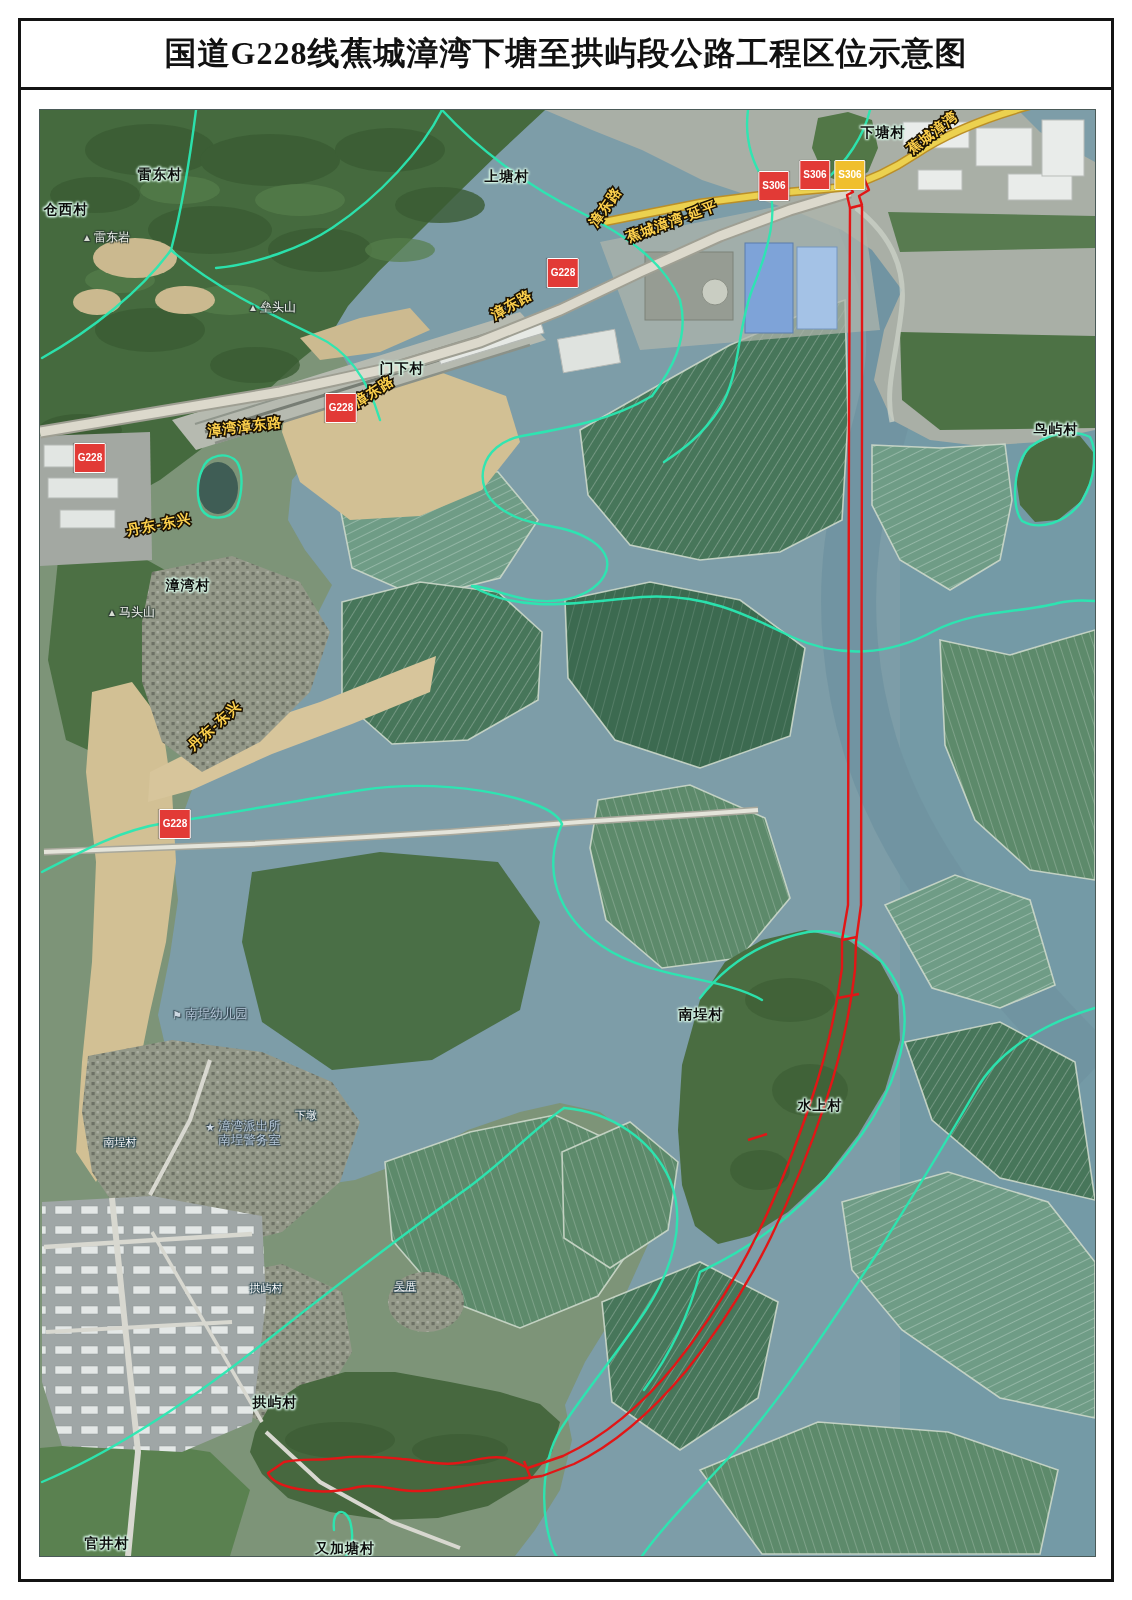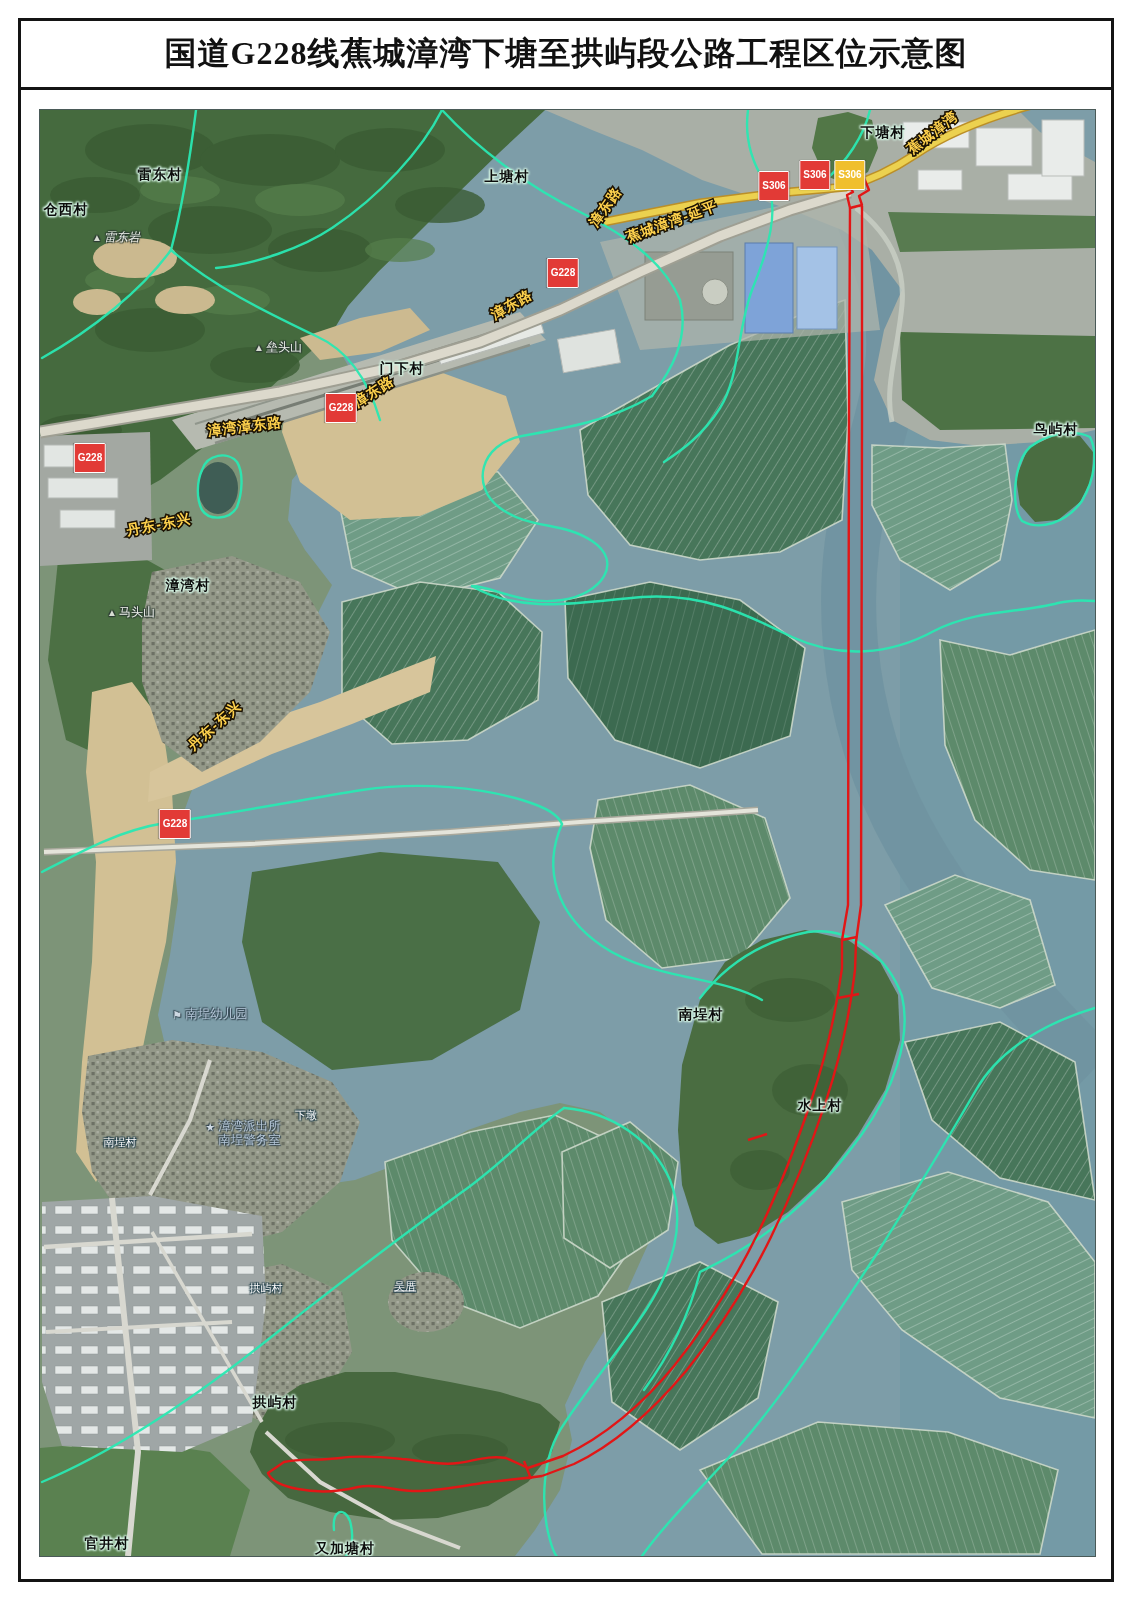--- a/index.html
+++ b/index.html
@@ -247,22 +247,22 @@
         <div class="lbl v-major" style="left: 1016px; top: 320px;">鸟屿村</div>
         <div class="lbl v-major" style="left: 661px; top: 905px;">南埕村</div>
         <div class="lbl v-major" style="left: 780px; top: 996px;">水上村</div>
         <div class="lbl v-major" style="left: 235px; top: 1293px;">拱屿村</div>
         <div class="lbl v-major" style="left: 67px; top: 1434px;">官井村</div>
         <div class="lbl v-major" style="left: 305px; top: 1439px;">又加塘村</div>
         <div class="lbl v-minor" style="left: 80px; top: 1032px;">南埕村</div>
         <div class="lbl v-minor" style="left: 266px; top: 1005px;">下墩</div>
         <div class="lbl v-minor" style="left: 226px; top: 1178px;">拱屿村</div>
         <div class="lbl v-minor" style="left: 365px; top: 1176px; text-decoration: underline;">吴厝</div>
-        <div class="lbl mtn" style="left: 76px; top: 127px; font-style: italic;"><span class="tri">▲</span><span>雷东岩</span></div>
-        <div class="lbl mtn" style="left: 238px; top: 197px; margin-top: 40px;"><span class="tri">▲</span><span>垒头山</span></div>
+        <div class="lbl mtn" style="left: 66px; top: 127px;"><span class="tri">▲</span><span>雷东岩</span></div>
+        <div class="lbl mtn" style="left: 232px; top: 197px;"><span class="tri">▲</span><span>垒头山</span></div>
         <div class="lbl mtn" style="left: 91px; top: 502px;"><span class="tri">▲</span><span>马头山</span></div>
         <div class="lbl poi" style="left: 203px; top: 1023px;">
           <span class="picon">★</span>
           <span>
             <div>漳湾派出所</div>
             <div>南埕警务室</div>
           </span>
         </div>
         <div class="lbl poi" style="left: 170px; top: 904px;">
           <span class="picon">⚑</span>

